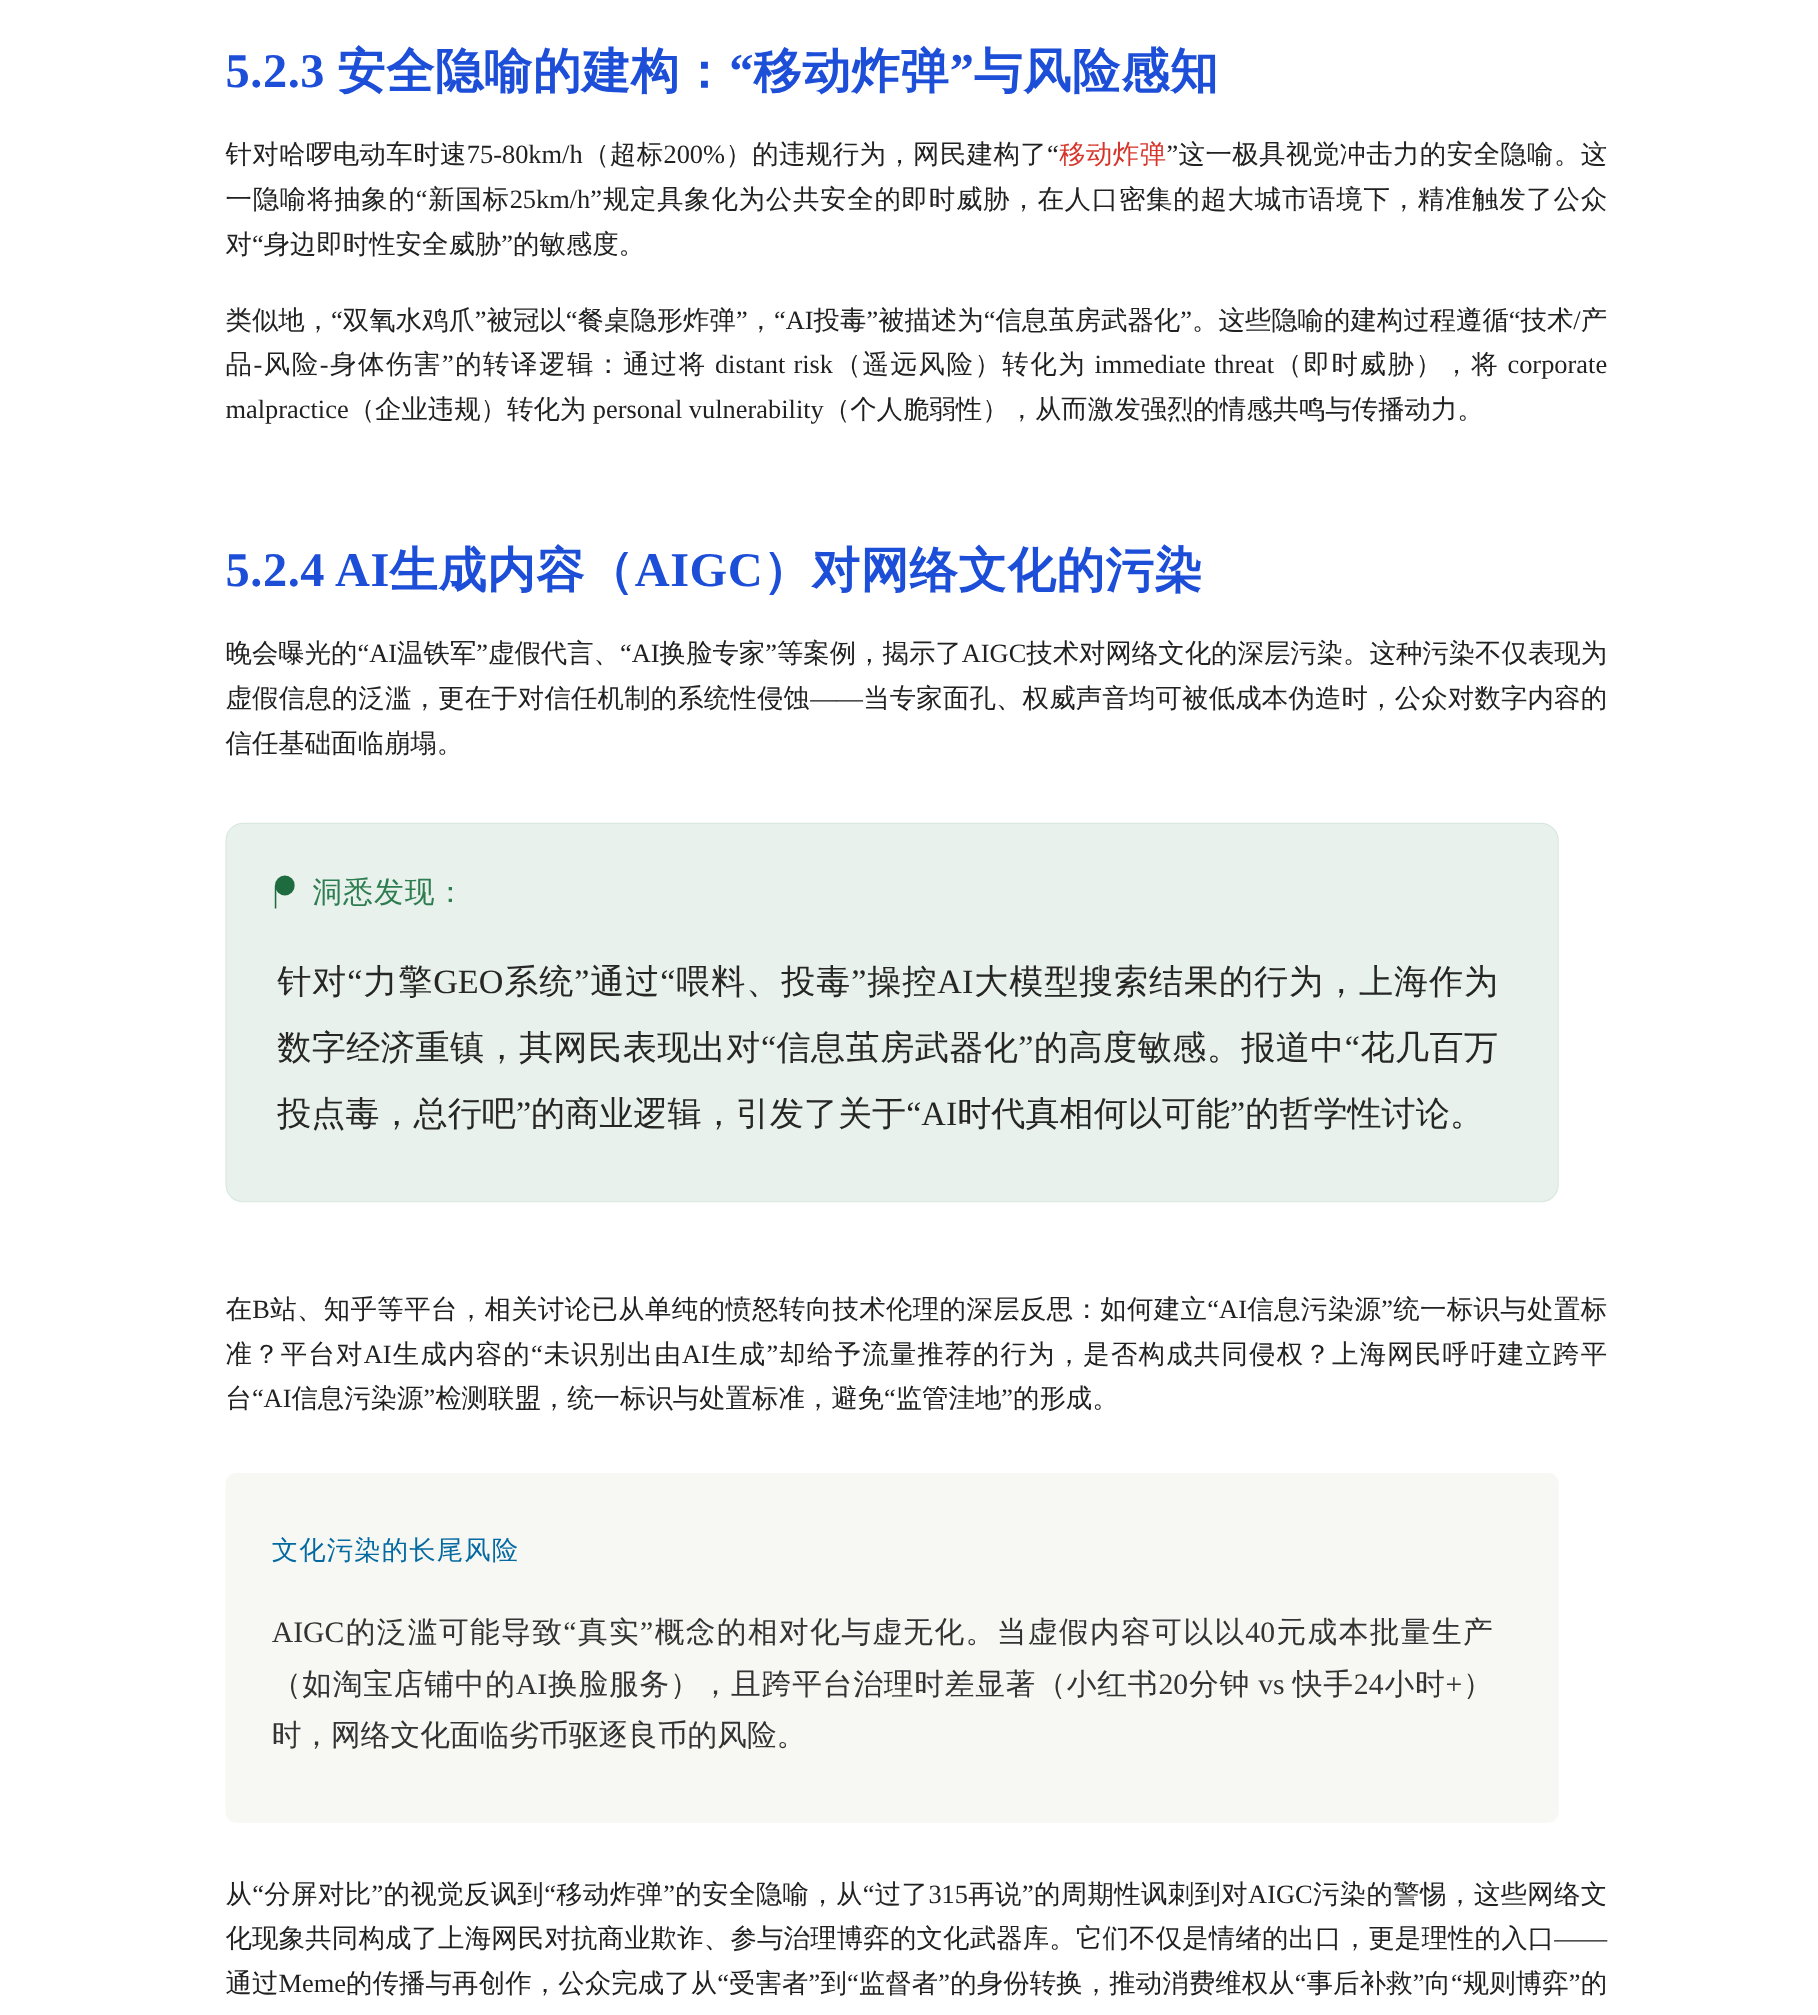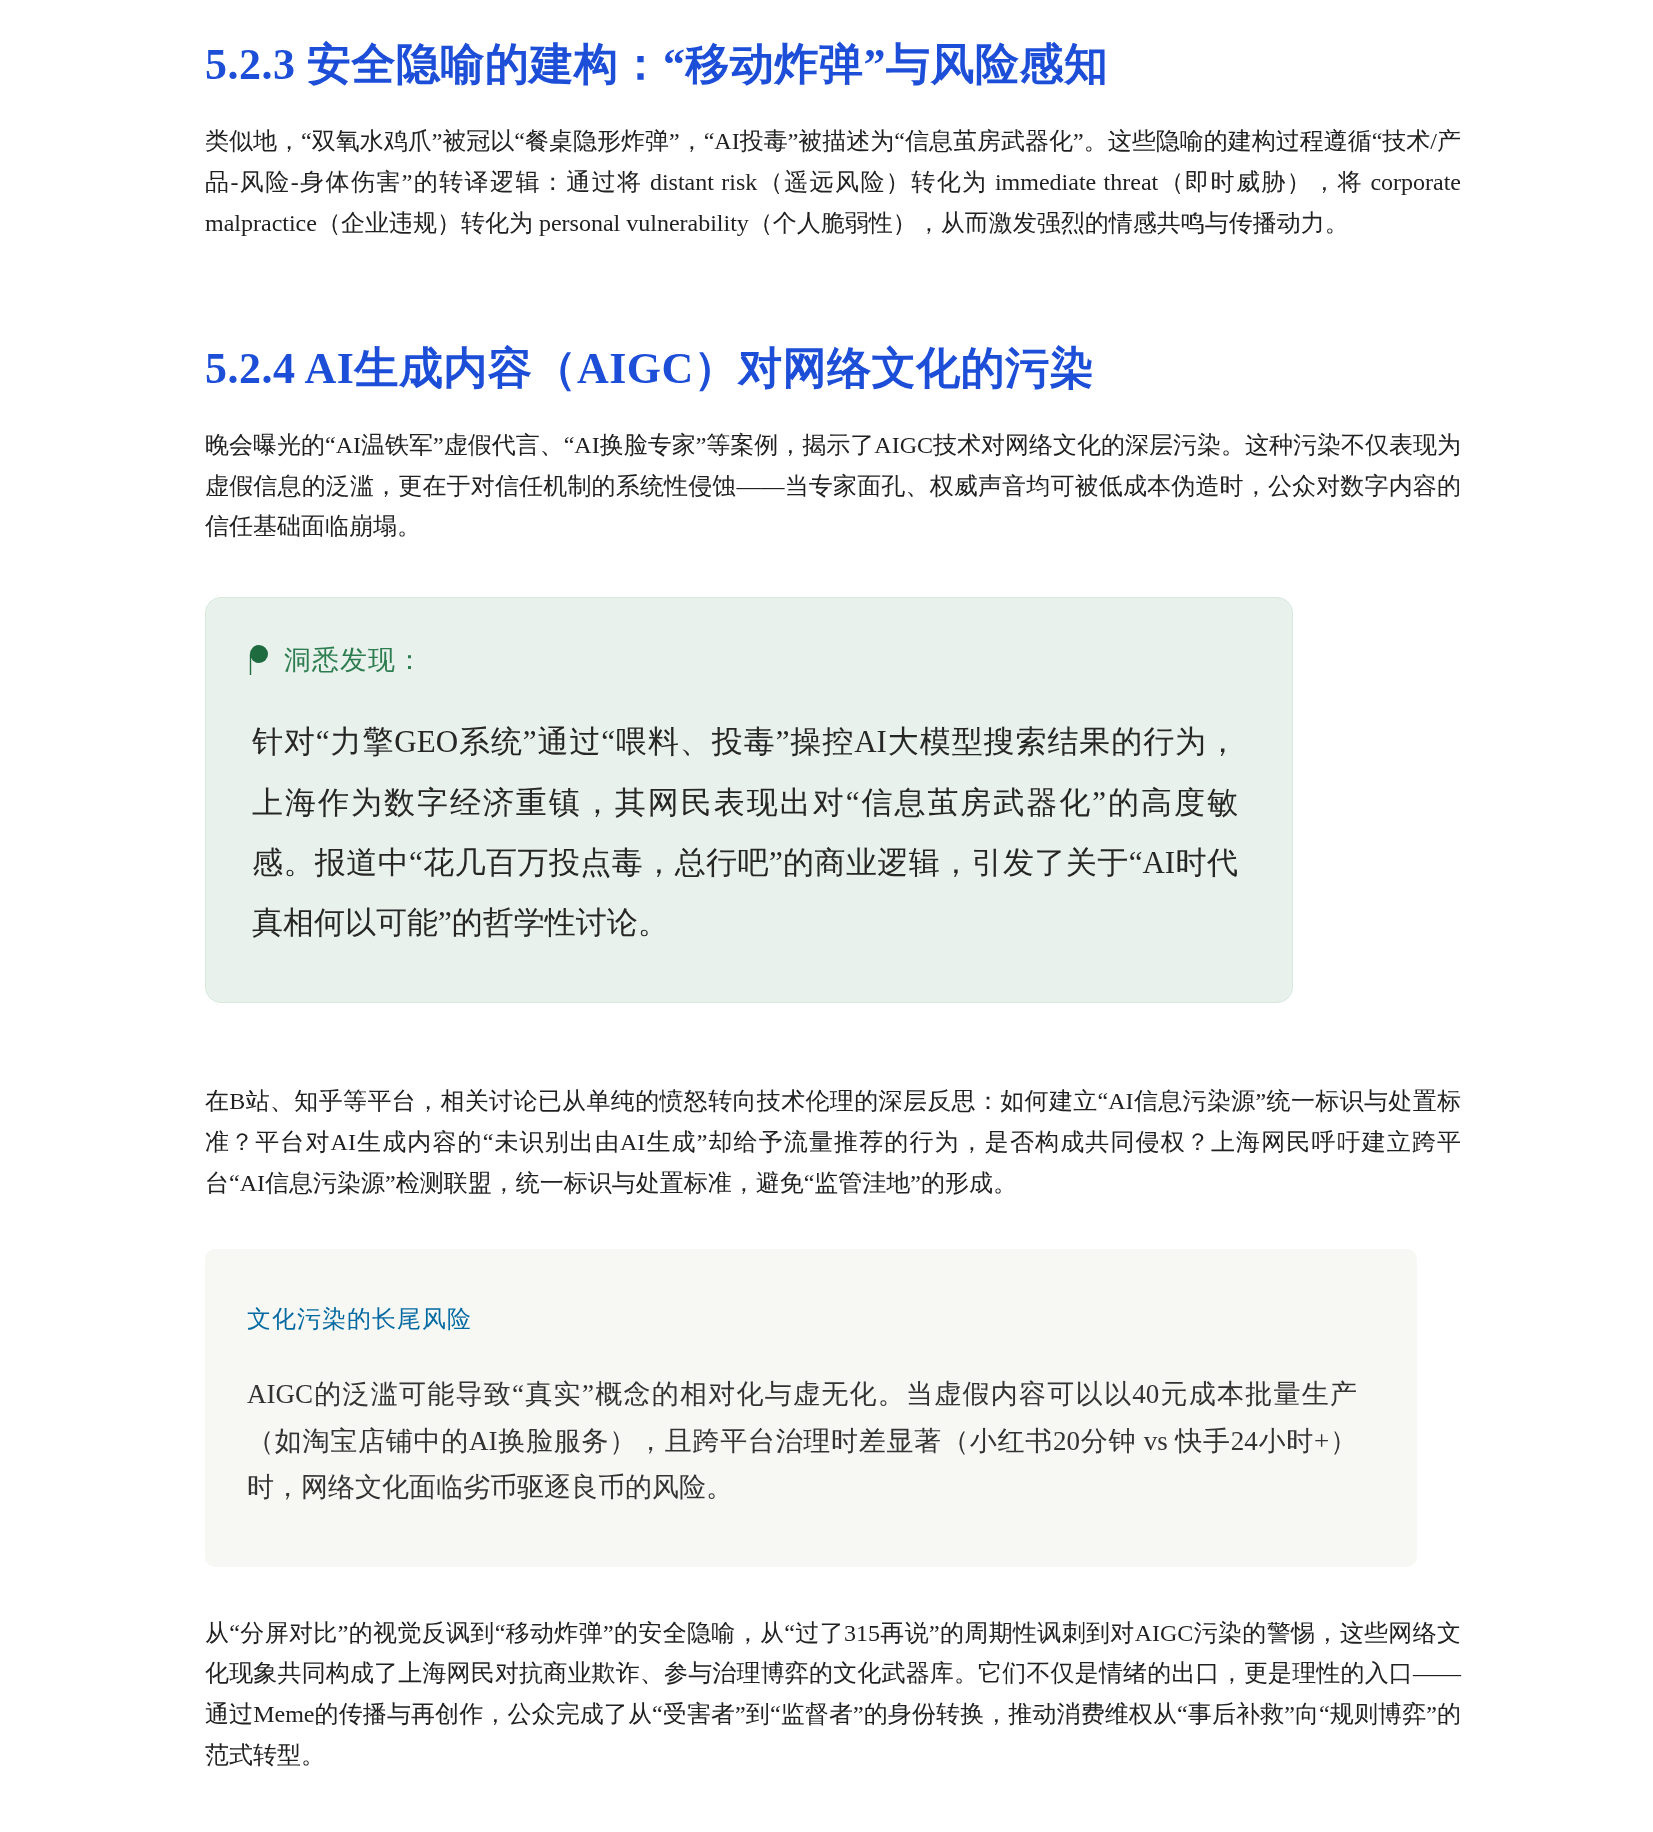--- a/index.html
+++ b/index.html
@@ -28,21 +28,21 @@
     line-height: 1.7;
     text-align: justify;
     color: #212121;
     margin-top: 28px;
   }
   .red-term { color: #d6352b; }
   .gap-before-h2 { margin-top: 96px; }
 
   
   .callout {
-    width: 1088px;
+    width: 1212px;
     margin-top: 50px;
     background: #e9f1ec;
     border: 1px solid #d8e8de;
     border-radius: 16px;
     padding: 44px 48px 48px 42px;
   }
   .callout-header {
     display: flex;
     align-items: center;
     gap: 16px;
@@ -84,20 +84,21 @@
 
   .final-para { margin-top: 46px; }
 </style>
 </head>
 <body>
 
 <div class="page">
 
   <h2 class="sec-heading">5.2.3 安全隐喻的建构：“移动炸弹”与风险感知</h2>
 
+  <p class="para"><span>针对哈啰电动车时速75-80km/h（超标200%）的违规行为，网民建构了“</span><span class="red-term">移动炸弹</span><span>”这一极具视觉冲击力的安全隐喻。这一隐喻将抽象的“新国标25km/h”规定具象化为公共安全的即时威胁，在人口密集的超大城市语境下，精准触发了公众对“身边即时性安全威胁”的敏感度。</span></p>
 
   <p class="para">类似地，“双氧水鸡爪”被冠以“餐桌隐形炸弹”，“AI投毒”被描述为“信息茧房武器化”。这些隐喻的建构过程遵循“技术/产品-风险-身体伤害”的转译逻辑：通过将 distant risk（遥远风险）转化为 immediate threat（即时威胁），将 corporate malpractice（企业违规）转化为 personal vulnerability（个人脆弱性），从而激发强烈的情感共鸣与传播动力。</p>
 
   <h2 class="sec-heading gap-before-h2">5.2.4 AI生成内容（AIGC）对网络文化的污染</h2>
 
   <p class="para">晚会曝光的“AI温铁军”虚假代言、“AI换脸专家”等案例，揭示了AIGC技术对网络文化的深层污染。这种污染不仅表现为虚假信息的泛滥，更在于对信任机制的系统性侵蚀——当专家面孔、权威声音均可被低成本伪造时，公众对数字内容的信任基础面临崩塌。</p>
 
   <div class="callout">
     <div class="callout-header">
       <span style="display:inline-flex;">

